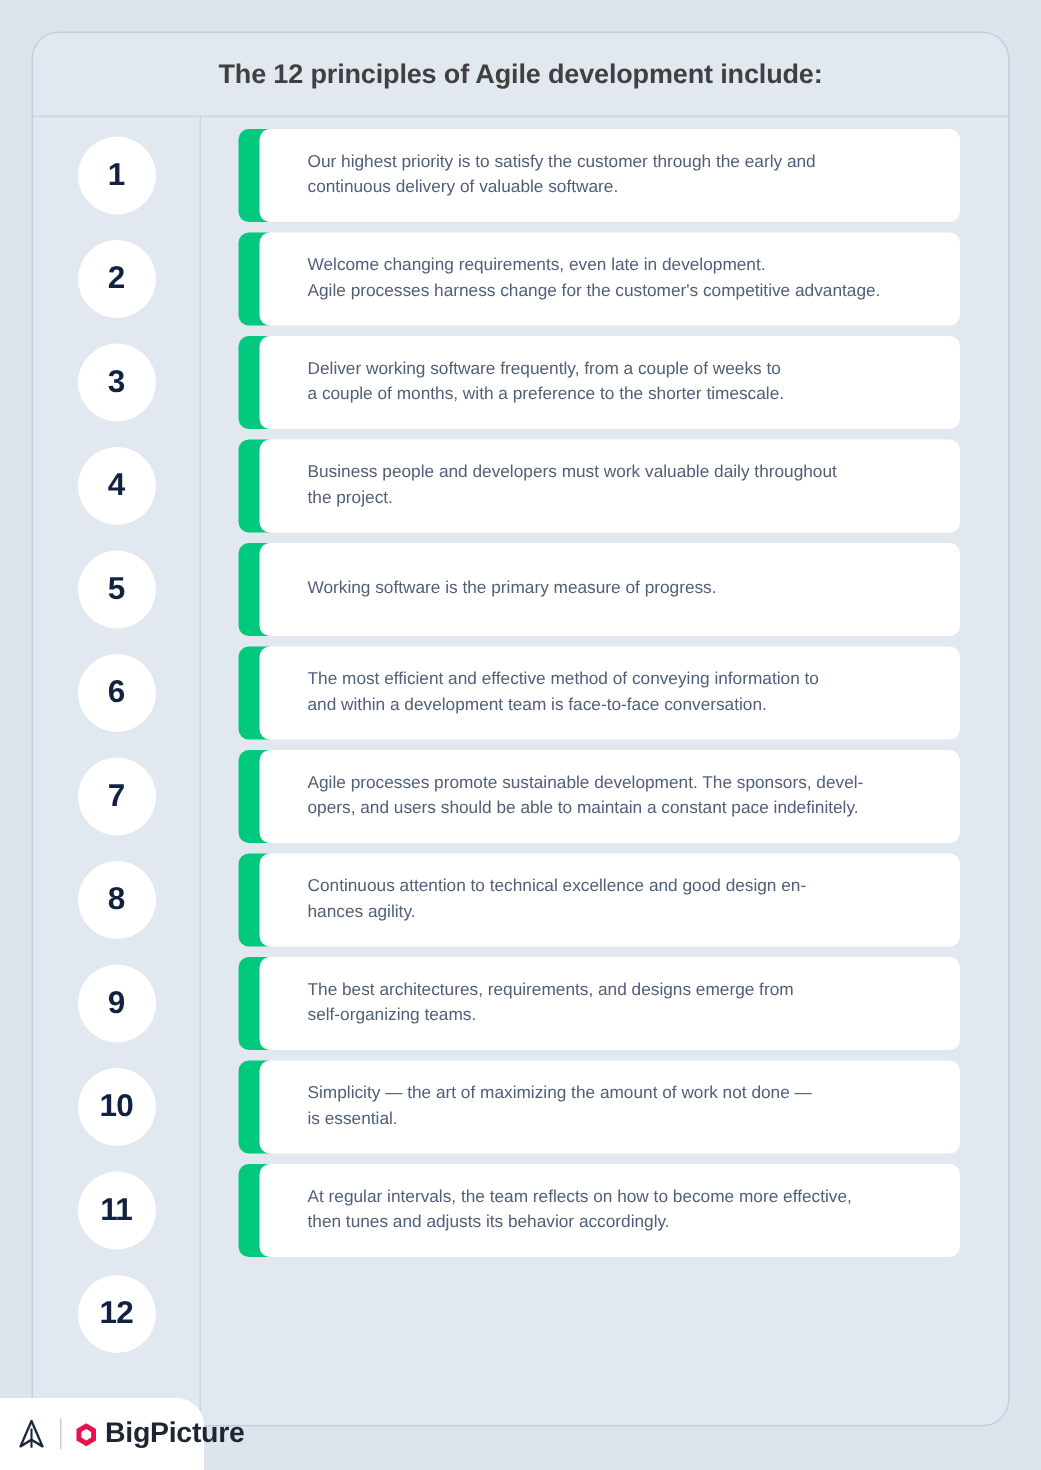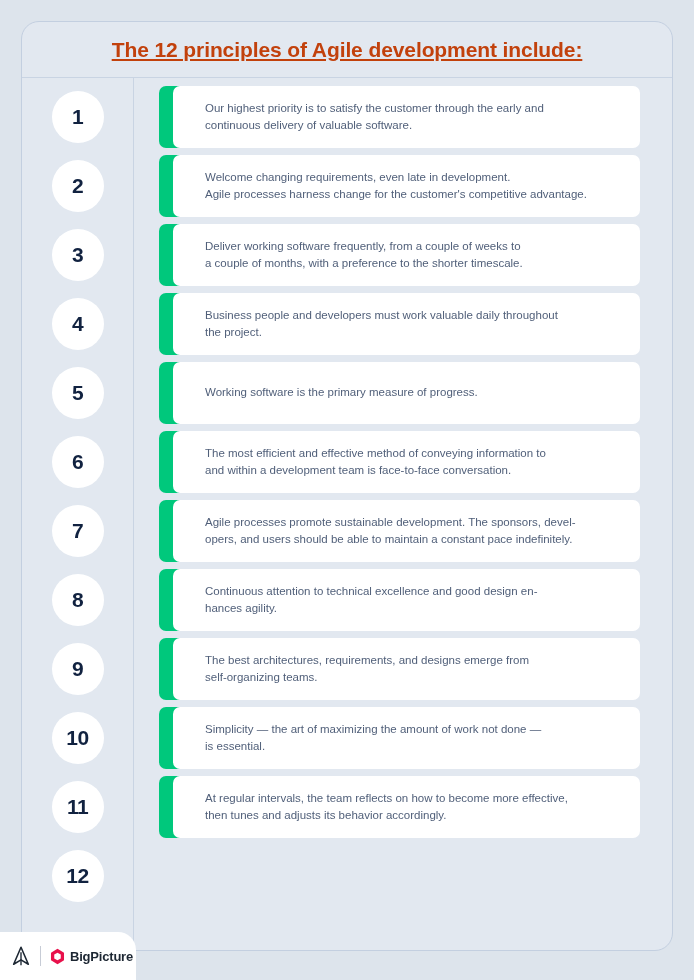--- a/index.html
+++ b/index.html
@@ -33,26 +33,25 @@
   
   .title-bar {
     height: 56px;
     border-bottom: 1px solid #c9d4e3;
     display: flex;
     align-items: center;
     justify-content: center;
     box-sizing: border-box;
   }
   .title {
-    font-size: 21px;
+    font-size: 18px;
     font-weight: bold;
-    color: #c2410c;
+    color: #404040;
     letter-spacing: -0.1px;
     white-space: nowrap;
-    text-decoration: underline;
   }
 
   
   .body {
     display: flex;
     height: calc(100% - 56px);
     box-sizing: border-box;
   }
   .num-rail {
     width: 112px;
@@ -153,21 +152,21 @@
     background: #c7ccd6;
     flex: 0 0 1px;
   }
   .bp-wrap {
     display: flex;
     align-items: center;
     gap: 4px;
   }
   .hex { width: 17px; height: 17px; flex: 0 0 17px; }
   .bp-name {
-    font-size: 13px;
+    font-size: 19px;
     font-weight: bold;
     color: #1d2733;
     letter-spacing: -0.2px;
   }
 </style>
 </head>
 <body>
 
 <div class="panel">
 

